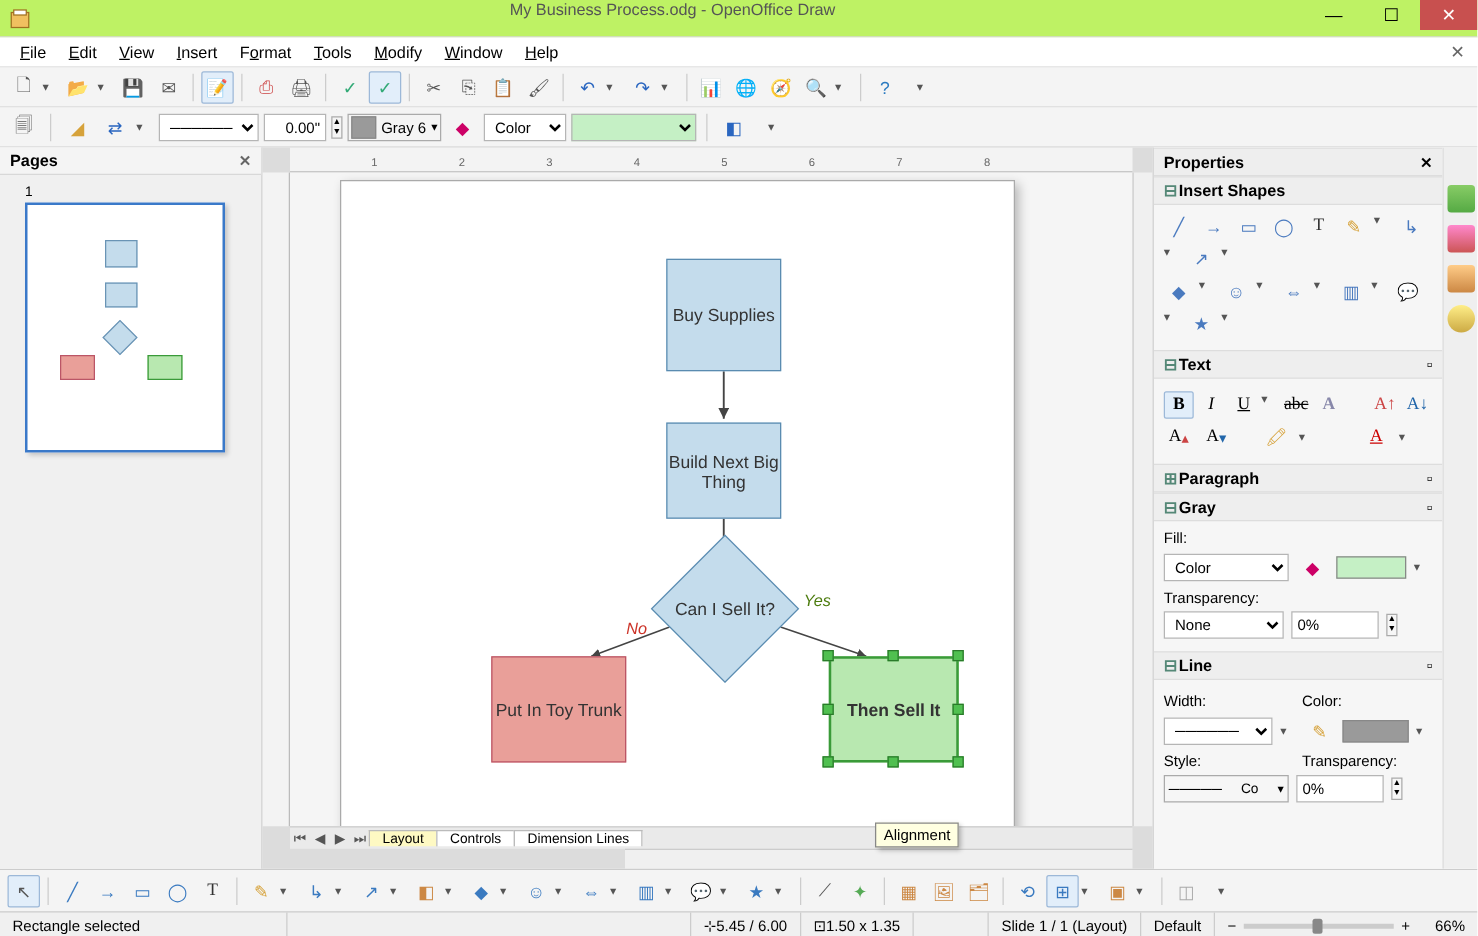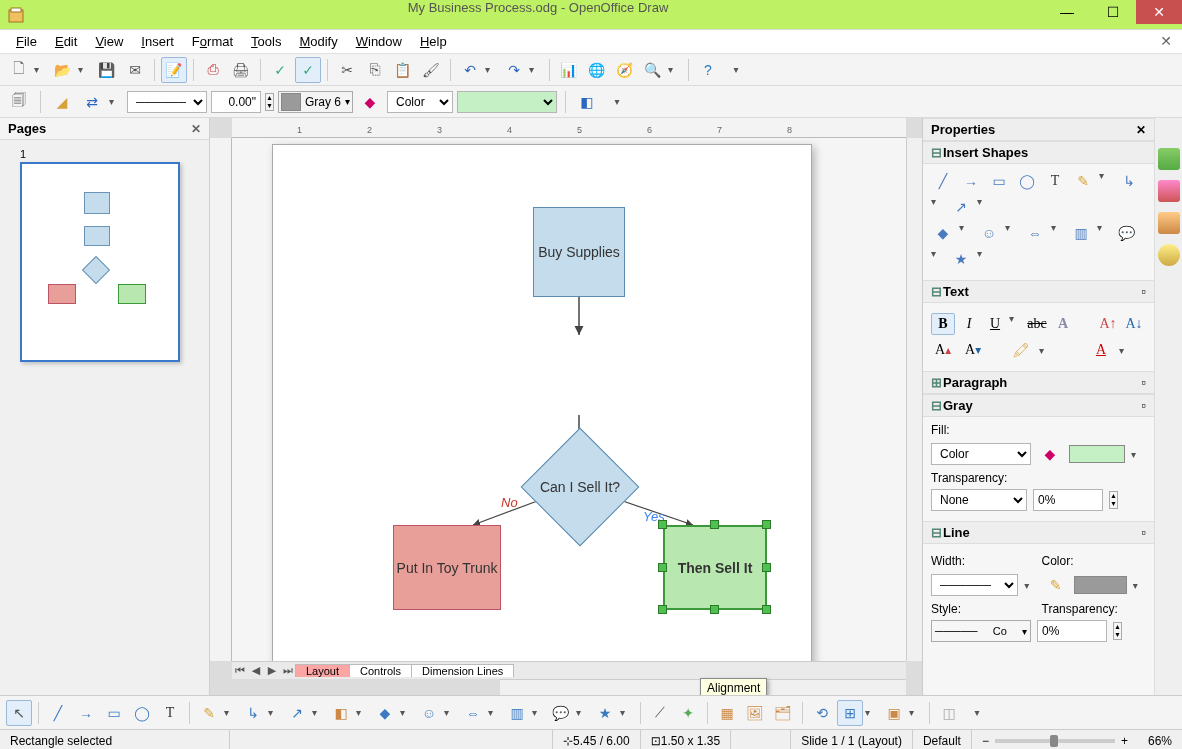--- a/index.html
+++ b/index.html
@@ -36,21 +36,21 @@
 .box2 { left:260px; top:193px; width:92px; height:77px; background:#c4dcec; border:1px solid #5a8bb0;}
 .diamond { left:265px; top:300px; width:84px; height:84px; background:#c4dcec; border:1px solid #5a8bb0; transform:rotate(45deg);}
 .diamondtxt { left:260px; top:305px; width:94px; height:74px; }
 .box3 { left:120px; top:380px; width:108px; height:85px; background:#e99f99; border:1px solid #b56;}
 .box4 { left:390px; top:380px; width:104px; height:85px; background:#b8e8b0; border:2px solid #3a9a39;}
 .handle { position:absolute; width:9px; height:9px; background:#50c050; border:1px solid #2a7a2a;}
 .label { position:absolute; font-size:13px; font-style:italic;}
 .tabstrip { position:absolute; left:22px; right:16px; bottom:16px; height:18px; background:#eaeaea; border-top:1px solid #ccc; display:flex; align-items:center; font-size:11px;}
 .tabstrip .navbtn { width:16px; text-align:center; color:#555;}
 .tabstrip .tab { padding:0 10px; border:1px solid #bbb; border-bottom:none; background:#fff; margin-left:-1px;}
-.tabstrip .tab.active { background:#fca5a5; font-weight:normal;}
+.tabstrip .tab.active { background:#fef9c3; font-weight:normal;}
 .scrollh { position:absolute; left:290px; right:16px; bottom:0; height:16px; background:#f0f0f0; border-top:1px solid #ccc;}
 .scrollv { position:absolute; right:0; top:20px; width:16px; bottom:34px; background:#f0f0f0; border-left:1px solid #ccc;}
 .tooltip { position:absolute; background:#ffffe1; border:1px solid #888; padding:2px 6px; font-size:12px; box-shadow:2px 2px 4px rgba(0,0,0,.3);}
 .proppanel { width:260px; background:#f6f6f6; border-left:1px solid #ccc; display:flex; overflow-y:auto;}
 .propbody { flex:1; padding:0; overflow-y:auto;}
 .propsec .sechdr { background:#eee; border-top:1px solid #ddd; border-bottom:1px solid #ddd; padding:3px 8px; font-weight:bold; font-size:13px; display:flex; align-items:center; }
 .propsec .sechdr .exp { width:12px; display:inline-block; color:#587;}
 .propsec .body { padding:6px 8px; }
 .shaperow { display:flex; gap:4px; flex-wrap:wrap; margin-bottom:4px;}
 .shapebtn { width:24px; height:22px; display:flex;align-items:center;justify-content:center;border:1px solid transparent; font-size:14px; color:#4a7abf;}
@@ -206,26 +206,29 @@
               </marker>
             </defs>
           <line x1="306" y1="152" x2="306" y2="190" stroke="#444" stroke-width="1.5" marker-end="url(#ah)"></line>
           <line x1="306" y1="270" x2="306" y2="300" stroke="#444" stroke-width="1.5" marker-end="url(#ah)"></line>
           <line x1="275" y1="352" x2="200" y2="380" stroke="#444" stroke-width="1.2" marker-end="url(#ah)"></line>
           <line x1="338" y1="352" x2="420" y2="380" stroke="#444" stroke-width="1.2" marker-end="url(#ah)"></line>
         </svg>
         <div class="shape box1">
             <span>Buy Supplies</span>
           </div>
+        <div class="shape box2">
+            <span>Build Next Big Thing</span>
+          </div>
         <div class="shape diamond"></div>
         <div class="shape diamondtxt">
             <span>Can I Sell It?</span>
           </div>
         <div class="label" style="left:228px;top:350px;color:#cc3328">No</div>
-        <div class="label" style="left:370px;top:364px;color:#3b82f6">Yes</div>
+        <div class="label" style="left:370px;top:328px;color:#4d7c0f">Yes</div>
         <div class="shape box3">
             <span>Put In Toy Trunk</span>
           </div>
         <div class="shape box4">
             <span style="font-weight:bold">Then Sell It</span>
           </div>
 
         <div class="handle" style="left:385px;top:375px"></div>
         <div class="handle" style="left:437px;top:375px"></div>
         <div class="handle" style="left:489px;top:375px"></div>
@@ -241,21 +244,21 @@
     <div class="tabstrip">
       <div class="navbtn">⏮</div>
       <div class="navbtn">◀</div>
       <div class="navbtn">▶</div>
       <div class="navbtn">⏭</div>
       <div class="tab active">Layout</div>
       <div class="tab">Controls</div>
       <div class="tab">Dimension Lines</div>
     </div>
     <div class="scrollh"></div>
-    <div class="tooltip" style="left:490px;top:560px">Alignment</div>
+    <div class="tooltip" style="left:490px;top:540px">Alignment</div>
   </div>
 
   <div class="proppanel">
     <div class="propbody">
       <div class="propsec">
         <div class="sechdr" style="justify-content:space-between">
             <span style="font-weight:bold">Properties</span>
             <span style="font-size:12px">✕</span>
           </div>
       </div>

